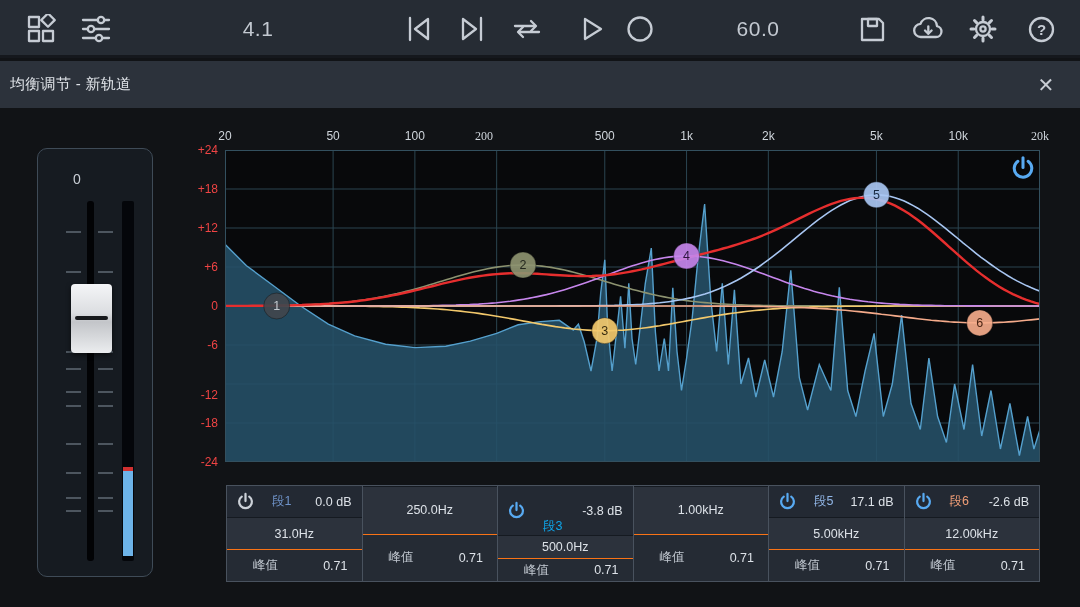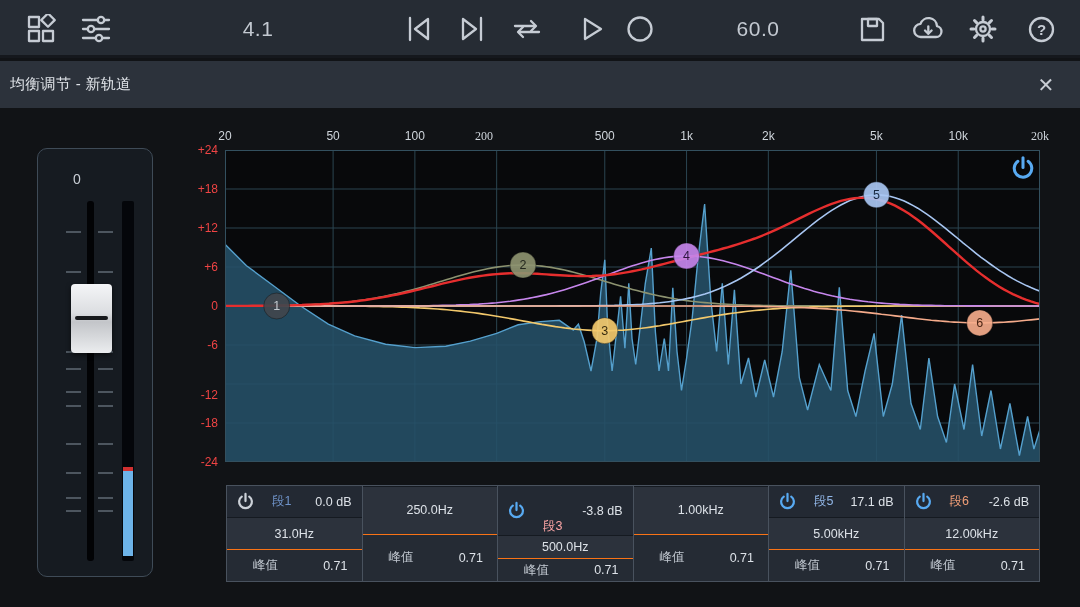--- a/index.html
+++ b/index.html
@@ -306,21 +306,21 @@
         </div>
       </div>
       <div class="band-panel">
         <div class="bp-row bp-head">
           <span class="bp-power">
             <svg viewBox="0 0 24 24" width="19" height="19">
               <path d="M12 2.5 V11.5" stroke="#58aaf2" stroke-width="2.8" stroke-linecap="round" fill="none"></path>
               <path d="M7.3 5.8 A8.1 8.1 0 1 0 16.7 5.8" stroke="#58aaf2" stroke-width="2.8" stroke-linecap="round" fill="none"></path>
             </svg>
           </span>
-          <span class="bp-label" style="color: #fca5a5; margin-top: 32px;">段3</span>
+          <span class="bp-label" style="color: #0ea5e9; margin-top: 32px;">段3</span>
           <span class="bp-gain">-3.8 dB</span>
         </div>
         <div class="bp-row bp-freq">500.0Hz</div>
         <div class="bp-row bp-q">
           <span style="color: rgb(195, 202, 210);">峰值</span>
           <span class="bp-qval">0.71</span>
         </div>
       </div>
       <div class="band-panel">
         <div class="bp-row bp-freq">1.00kHz</div>

